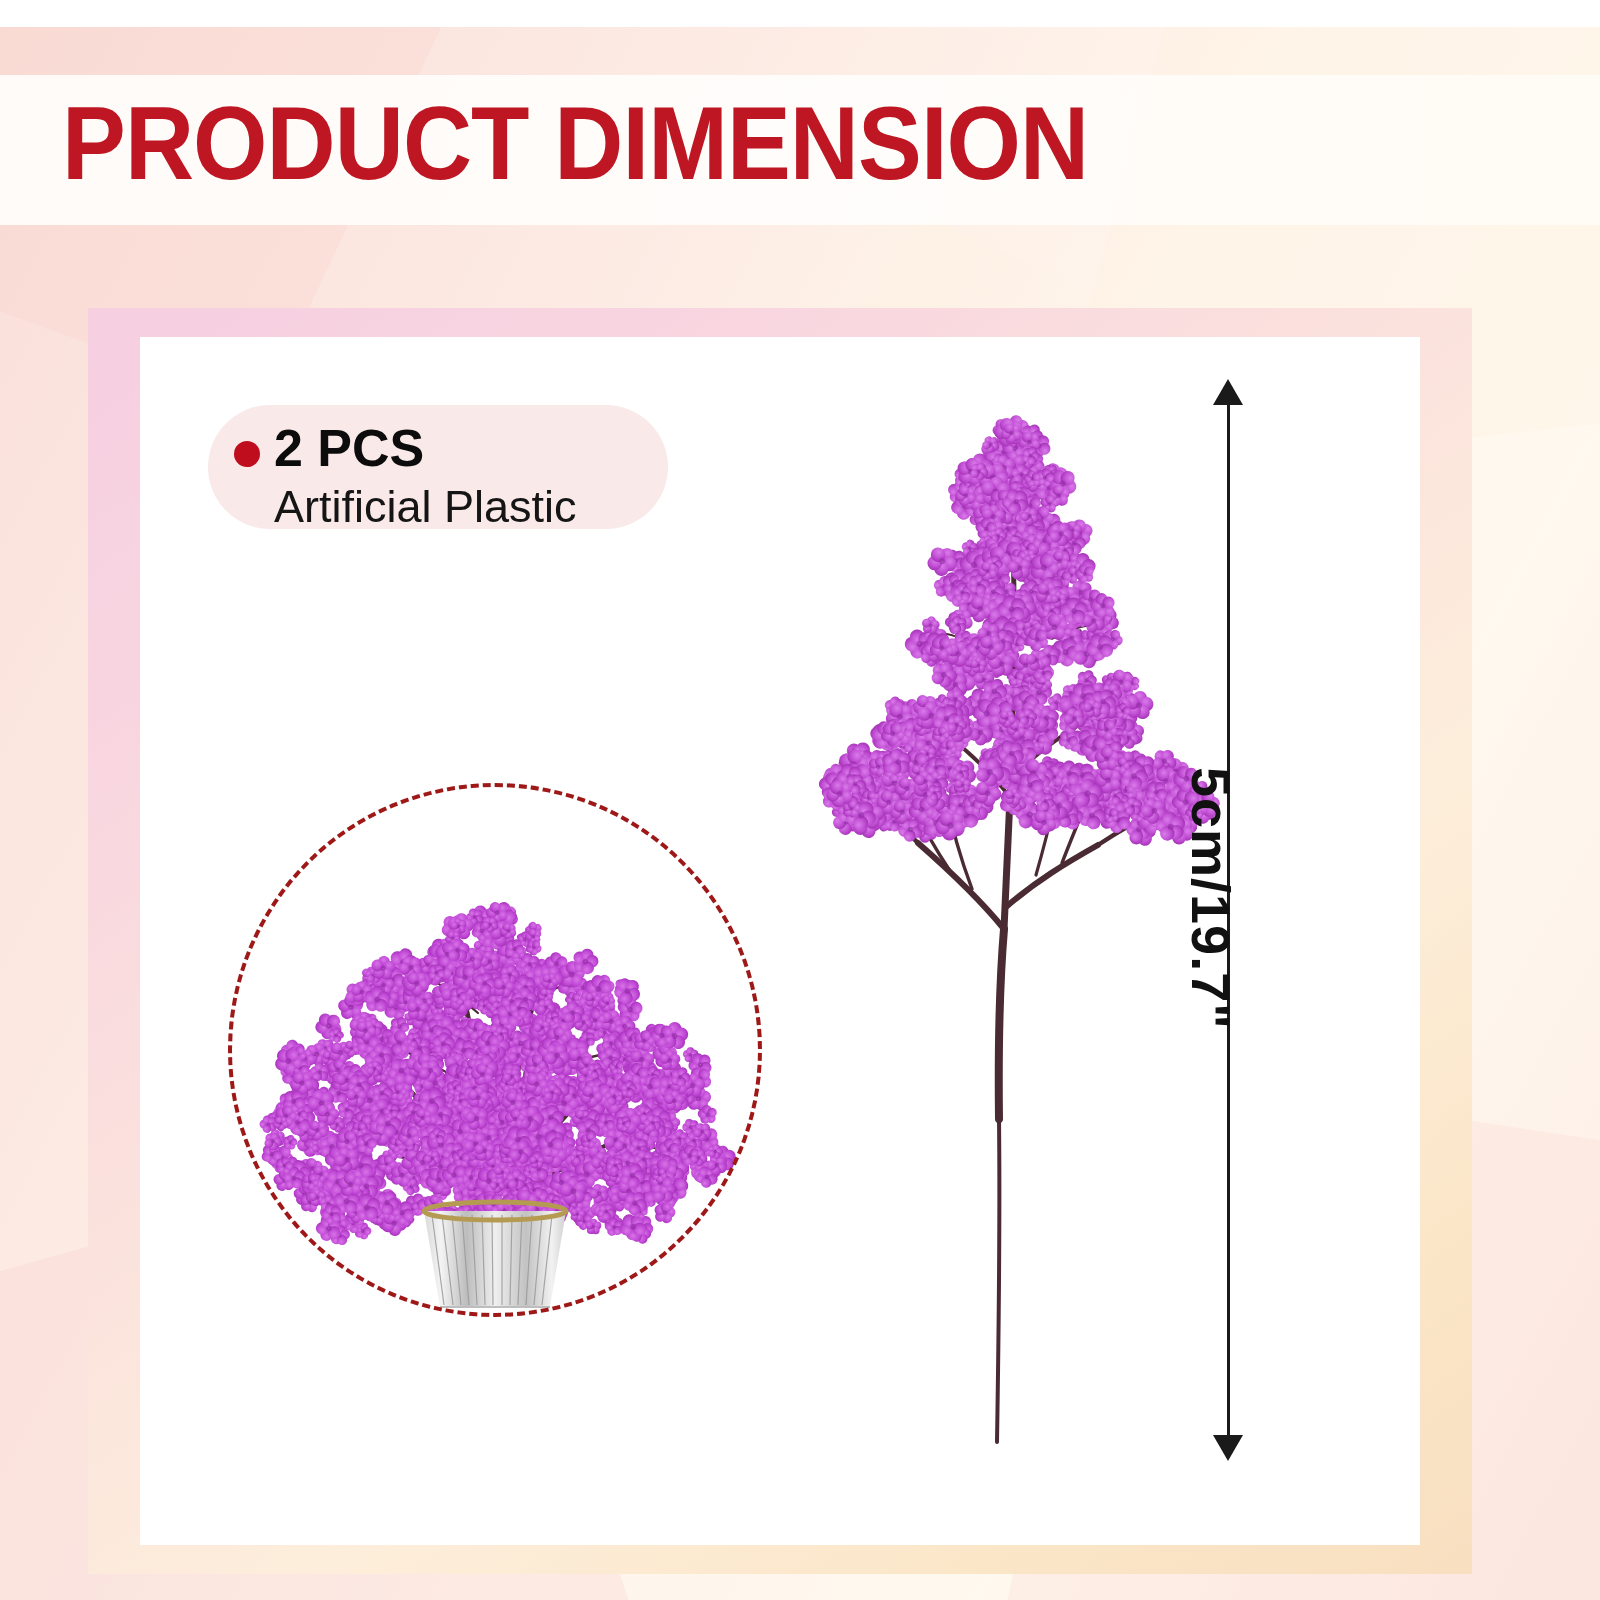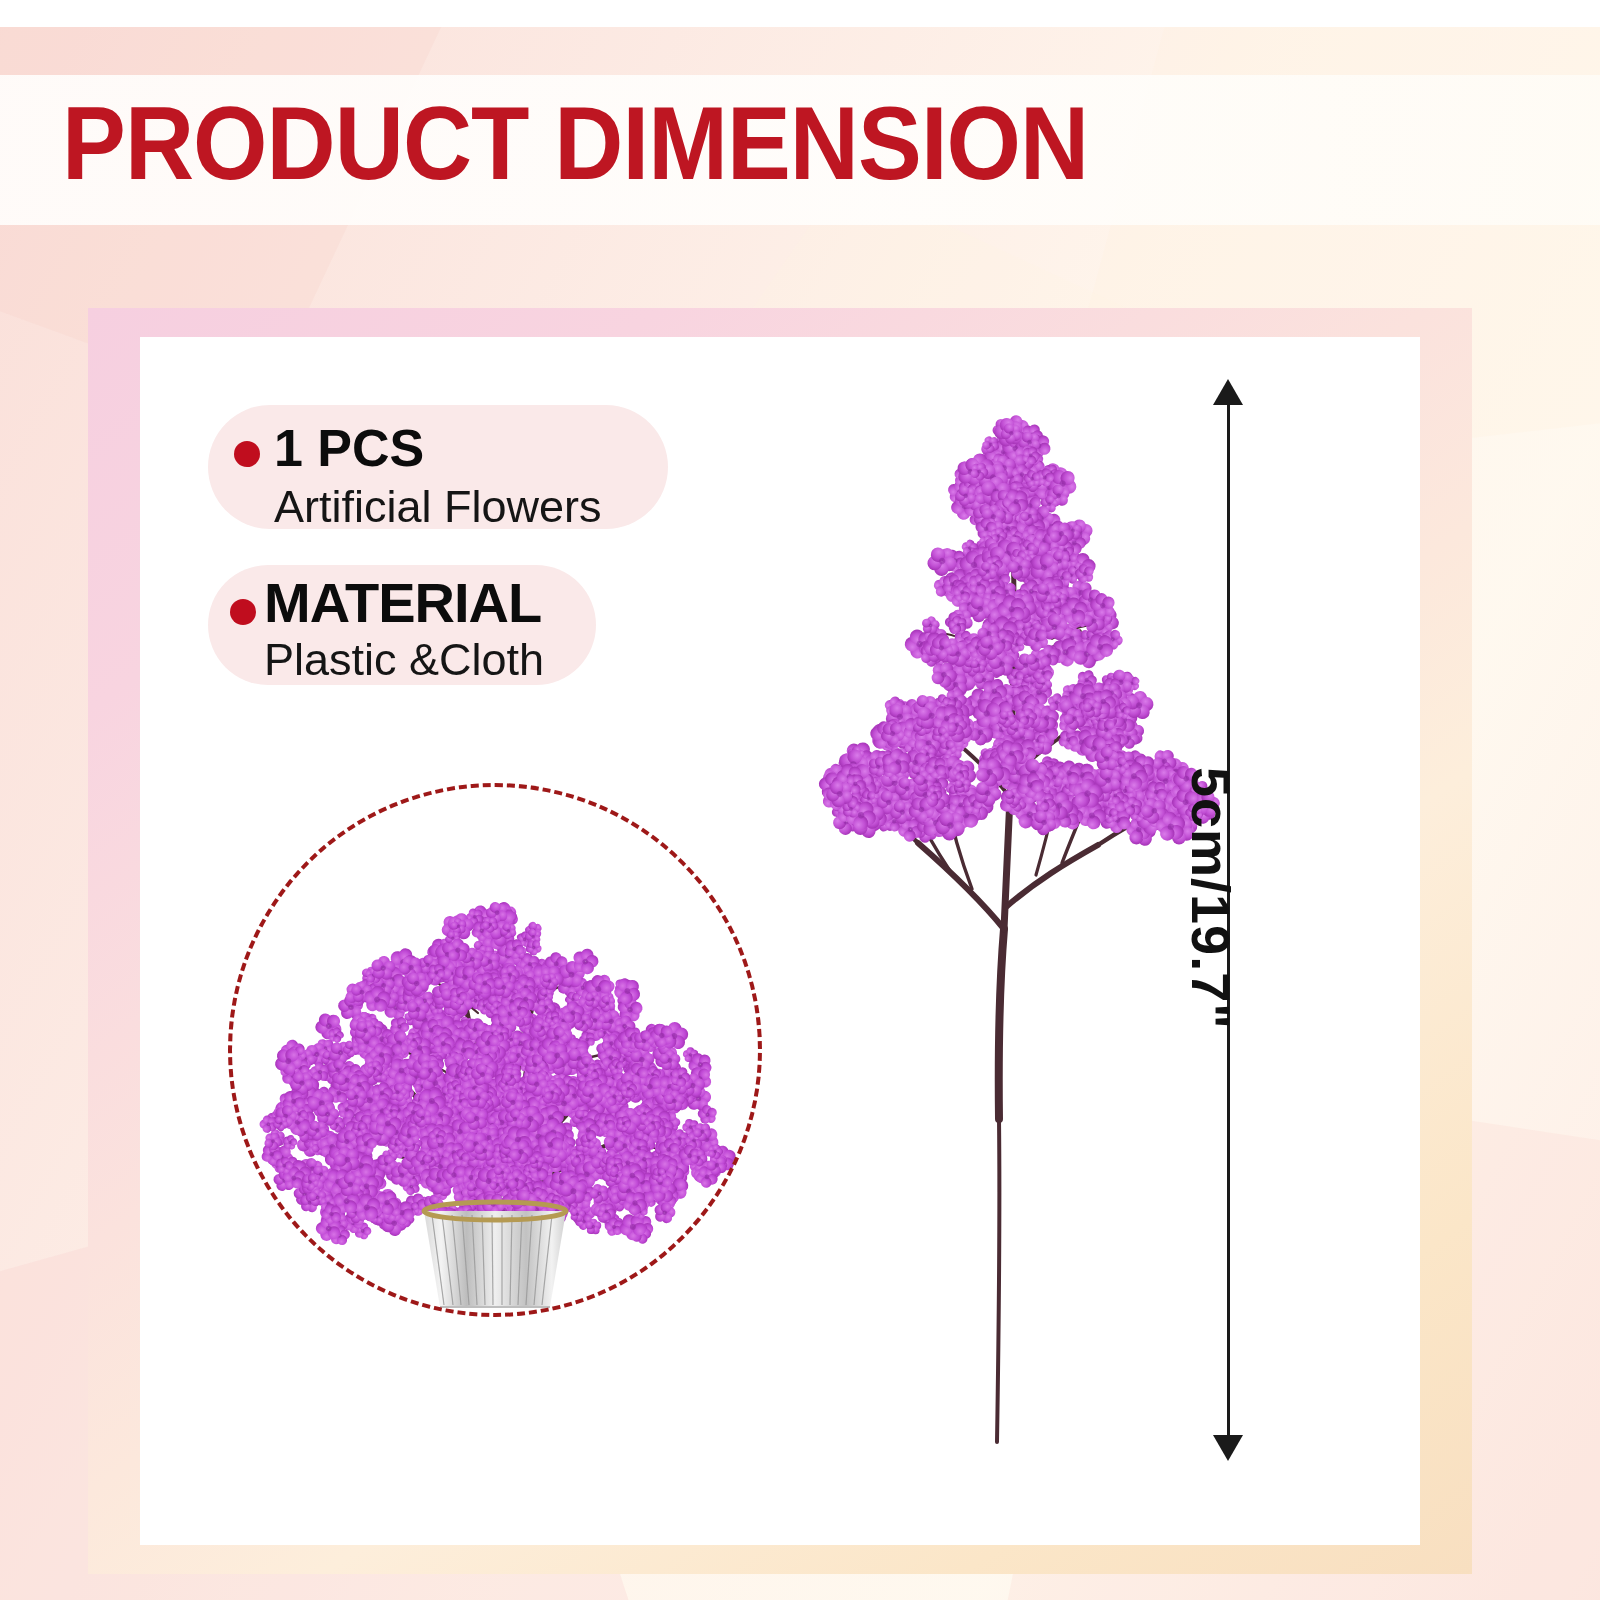--- a/index.html
+++ b/index.html
@@ -90,32 +90,25 @@
   <div class="header-band"></div>
   <div class="page-title">PRODUCT DIMENSION</div>
 
   <div class="frame">
     <div class="frame-inner"></div>
   </div>
 
   <div class="badge" id="badge1">
     <div class="bullet"></div>
     <div class="btxt">
-      <div class="bhead">1 PCS</div>
-      <div class="bsub">Artificial Flowers</div>
+      <div class="bhead">2 PCS</div>
+      <div class="bsub">Artificial Plastic</div>
     </div>
   </div>
 
-  <div class="badge" id="badge2">
-    <div class="bullet"></div>
-    <div class="btxt">
-      <div class="bhead">MATERIAL</div>
-      <div class="bsub">Plastic &amp;Cloth</div>
-    </div>
-  </div>
 
   <div class="circle-wrap">
     <div class="bouquet">
       <svg viewBox="0 0 534 534" width="534" height="534">
         <defs>
           <radialGradient id="fl1" cx="45%" cy="35%" r="70%">
             <stop offset="0%" stop-color="#d873e6"></stop>
               <stop offset="60%" stop-color="#c049d6"></stop>
               <stop offset="100%" stop-color="#a32fb4"></stop>
           </radialGradient>

